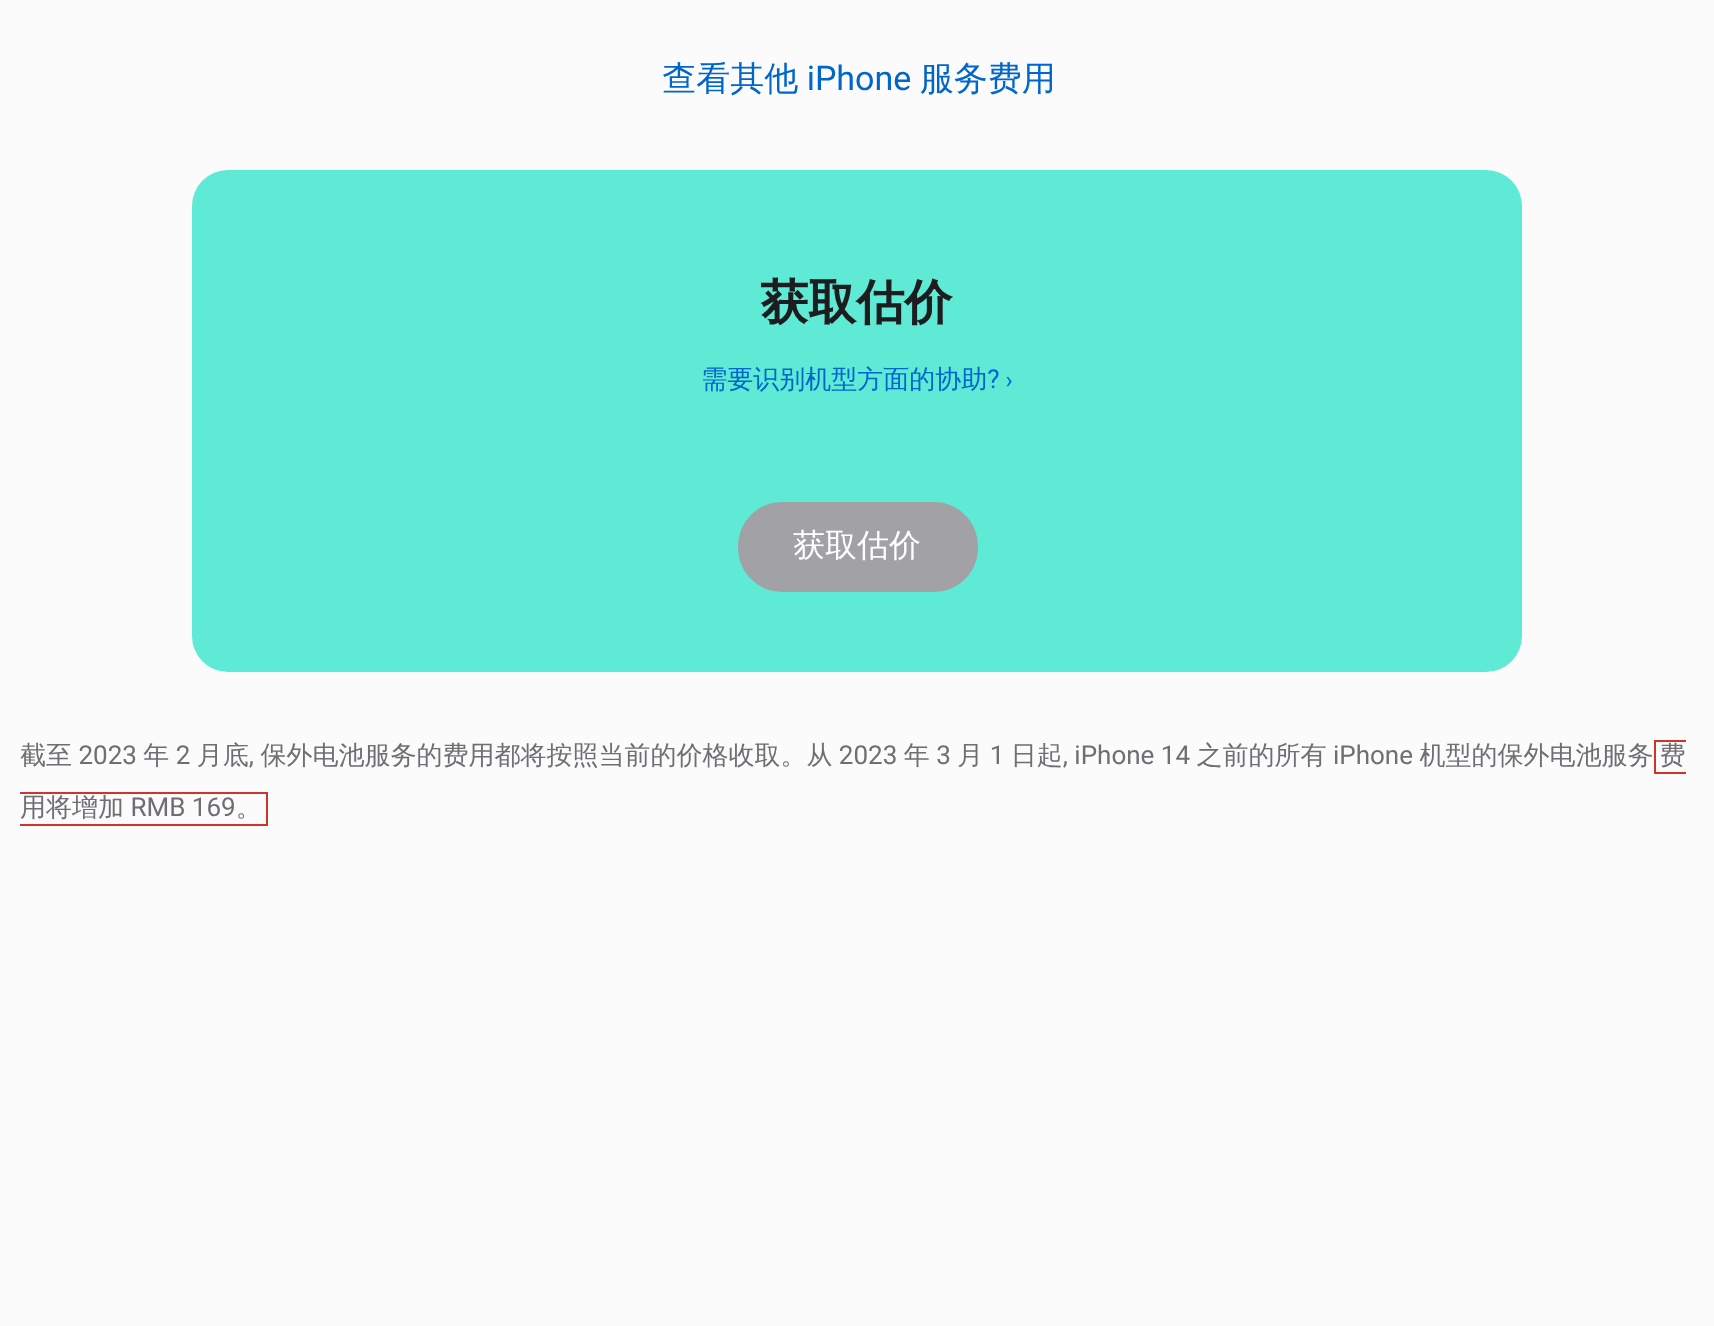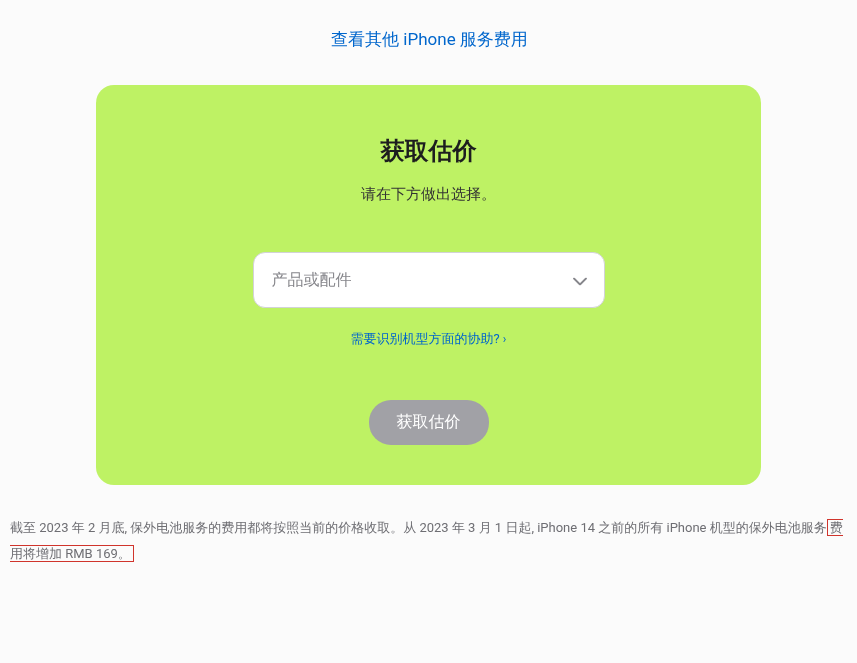--- a/index.html
+++ b/index.html
@@ -18,21 +18,21 @@
       text-align: center;
       padding: 28px 0 20px 2px;
     }
     .top-link a {
       color: #0066cc;
       text-decoration: none;
       font-size: 17px;
       cursor: pointer;
     }
     .card {
-      background: #bef264;
+      background: #5eead4;
       border-radius: 18px;
       width: 665px;
       margin: 14px auto 0 auto;
       padding: 50px 60px 40px 60px;
       text-align: center;
     }
     .card-title {
       font-size: 24px;
       font-weight: 600;
       color: #1d1d1f;
@@ -110,32 +110,21 @@
   </style>
 </head>
 <body>
 
 <div class="top-link">
   <a>查看其他 iPhone 服务费用</a>
 </div>
 
 <div class="card">
   <div class="card-title">获取估价</div>
-  <div class="card-subtitle">请在下方做出选择。</div>
 
-  <div class="select-wrap">
-    <div class="select-box">
-      <span>产品或配件</span>
-    </div>
-    <span class="chevron">
-      <svg width="14" height="8" viewBox="0 0 14 8">
-          <path d="M1 1 L7 7 L13 1" stroke="#86868b" stroke-width="1.8" fill="none" stroke-linecap="round" stroke-linejoin="round"></path>
-        </svg>
-    </span>
-  </div>
 
 
   <div class="help-link">
     <a>
       <span>需要识别机型方面的协助?</span><span class="arrow">›</span>
     </a>
   </div>
 
   <button class="submit-btn">获取估价</button>
 </div>

